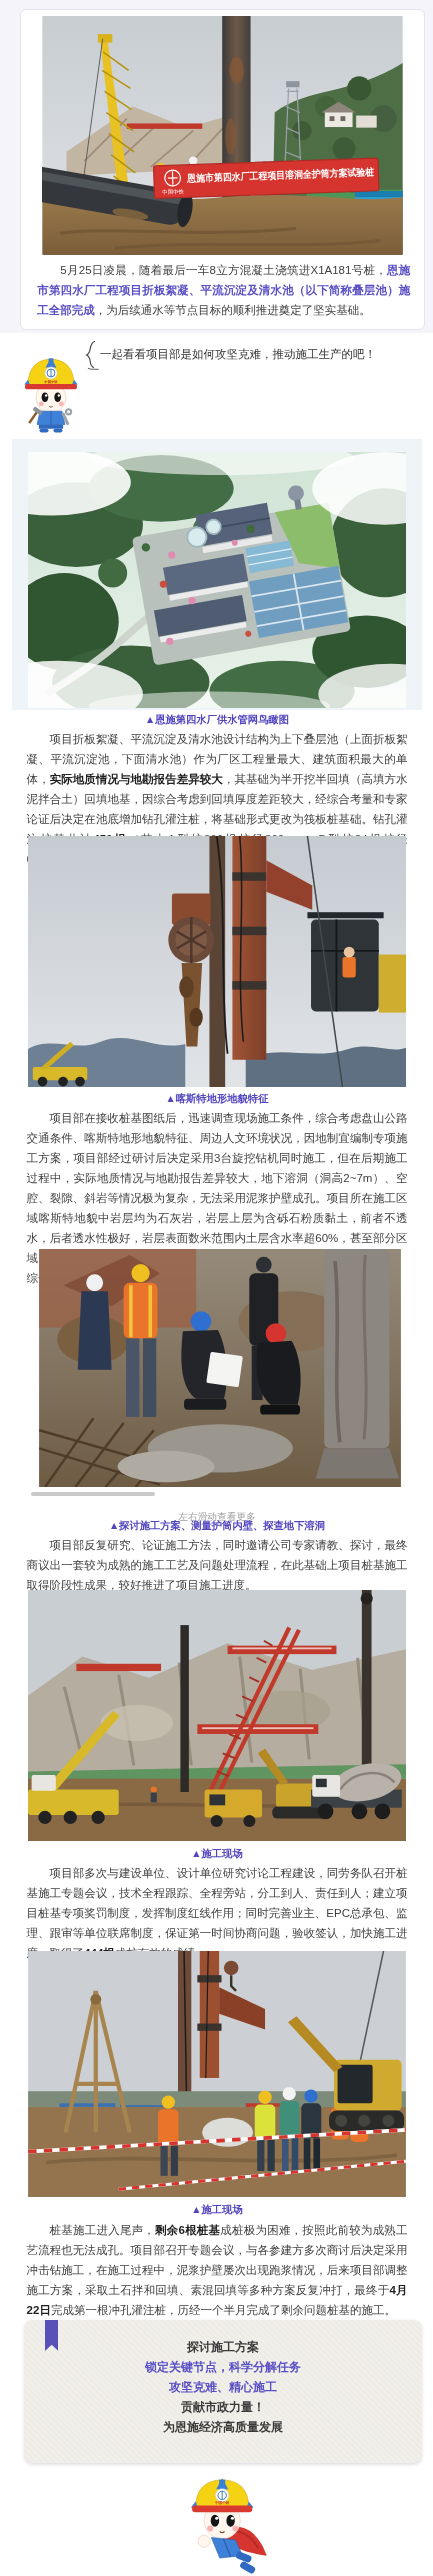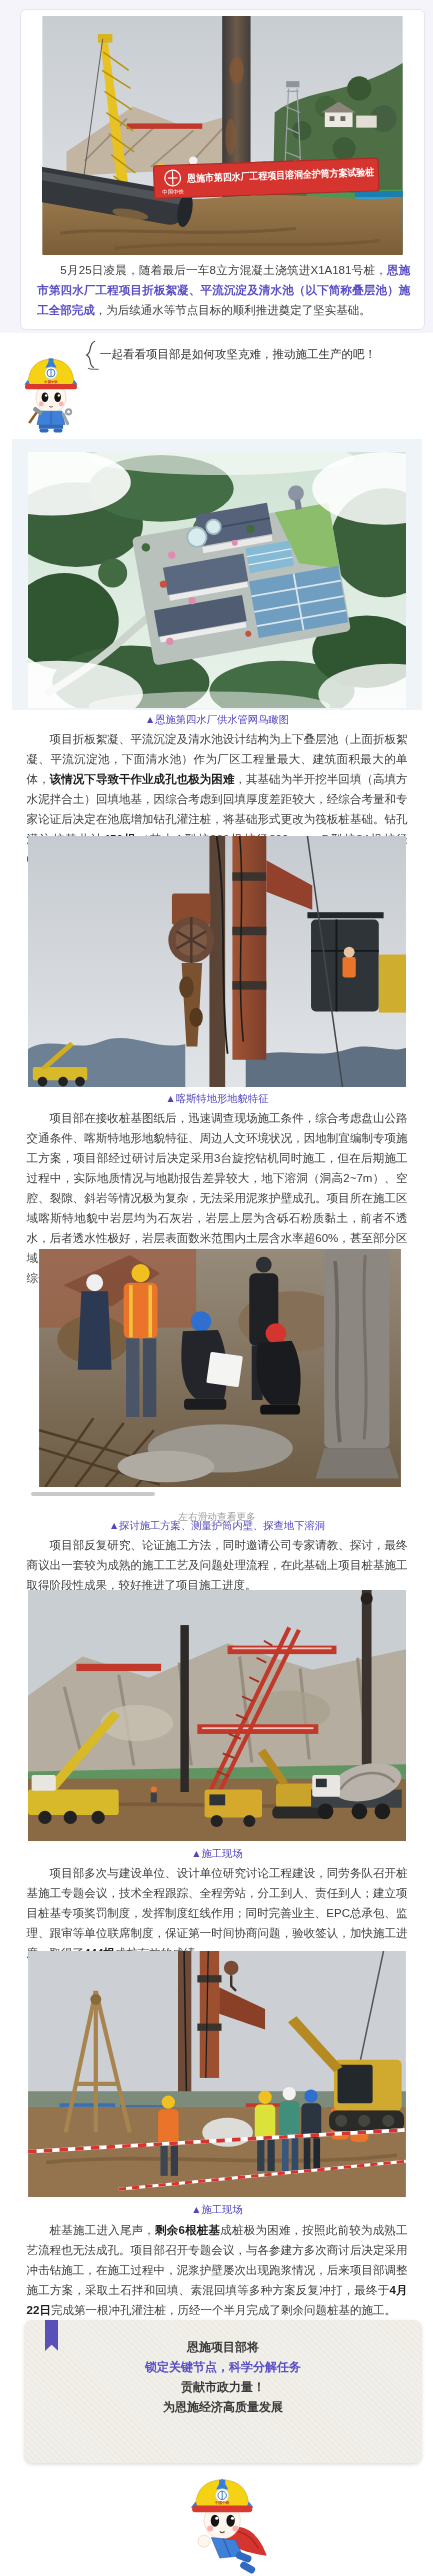--- a/index.html
+++ b/index.html
@@ -17,21 +17,21 @@
   .seg-hl{color:#5a50c5;font-weight:bold;}
   .seg-b{color:#1f1f1f;font-weight:bold;}
   
   #mascot-top{left:23px;top:353px;width:56px;height:80px;}
   #speech-brace{left:83px;top:340px;width:15.7px;height:30px;}
   #mascot-speech{left:100px;top:346px;width:320px;font-size:11.5px;line-height:17px;
                  font-weight:normal;color:#333;}
   
   #aerial-band{left:12px;top:439px;width:410px;height:271px;background:#eef4f8;}
   #aerial-photo{left:28px;top:452px;width:378px;height:256px;overflow:hidden;}
-  .caption{left:0;top:0;width:434px;text-align:center;font-size:10.3px;font-weight:normal;color:#5246bf;}
+  .caption{left:0;top:0;width:434px;text-align:center;font-size:10.3px;font-weight:bold;color:#5246bf;}
   .para{left:26.6px;width:381px;font-size:11.5px;line-height:20px;text-align:justify;text-indent:2em;}
   .photo{overflow:hidden;}
   #gallery-thumb{left:31px;top:1492px;width:124px;height:4.2px;background:#c9c9c9;border-radius:2.4px;}
   #gallery-hint{left:0;top:1503px;width:434px;text-align:center;font-size:9.7px;color:#9e9e9e;margin-top:8px;}
   
   #closing-card{left:24px;top:2320px;width:398px;height:143px;background:#f1efe9;border-radius:8.5px;
     box-shadow:0 1.2px 3.6px rgba(0,0,0,0.12);
     background-image:repeating-linear-gradient(45deg,rgba(180,175,160,0.06) 0 1.8px,rgba(255,255,255,0) 1.8px 4.2px);}
   #ribbon{left:45px;top:2320px;width:13.3px;height:31px;background:#5a51b8;
           clip-path:polygon(0 0,100% 0,100% 100%,50% 80%,0 100%);}
@@ -281,21 +281,21 @@
         <ellipse cx="590" cy="60" rx="120" ry="60" opacity="0.85"></ellipse>
         <ellipse cx="50" cy="400" rx="140" ry="55" opacity="0.85"></ellipse>
         <ellipse cx="600" cy="400" rx="120" ry="50" opacity="0.8"></ellipse>
         <ellipse cx="320" cy="10" rx="220" ry="28" opacity="0.6"></ellipse>
         <ellipse cx="300" cy="420" rx="200" ry="24" opacity="0.5"></ellipse>
       </g>
     </svg>
   </div>
   <div class="abs caption" style="top:713px">▲恩施第四水厂供水管网鸟瞰图</div>
 
-  <div class="abs para" style="top:729px"><span class="seg-n">项目折板絮凝、平流沉淀及清水池设计结构为上下叠层池（上面折板絮凝、平流沉淀池，下面清水池）作为厂区工程量最大、建筑面积最大的单体，</span><span class="seg-b">该情况下导致干作业成孔也极为困难</span><span class="seg-n">，其基础为半开挖半回填（高填方水泥拌合土）回填地基，因综合考虑到回填厚度差距较大，经综合考量和专家论证后决定在池底增加钻孔灌注桩，将基础形式更改为筏板桩基础。钻孔灌注桩基共计</span><span class="seg-b">450根</span><span class="seg-n">（其中A型桩366根桩径800mm，B型桩84根桩径600mm）。</span></div>
+  <div class="abs para" style="top:729px"><span class="seg-n">项目折板絮凝、平流沉淀及清水池设计结构为上下叠层池（上面折板絮凝、平流沉淀池，下面清水池）作为厂区工程量最大、建筑面积最大的单体，</span><span class="seg-b">实际地质情况与地勘报告差异较大</span><span class="seg-n">，其基础为半开挖半回填（高填方水泥拌合土）回填地基，因综合考虑到回填厚度差距较大，经综合考量和专家论证后决定在池底增加钻孔灌注桩，将基础形式更改为筏板桩基础。钻孔灌注桩基共计</span><span class="seg-b">450根</span><span class="seg-n">（其中A型桩366根桩径800mm，B型桩84根桩径600mm）。</span></div>
 
   <div class="abs photo" style="left:28px;top:836px;width:378px;height:251px">
     <svg width="378" height="251" viewBox="0 0 625 415">
       <defs>
         <linearGradient id="r-sky" x1="0" y1="0" x2="0" y2="1">
           <stop offset="0" stop-color="#c6cbd1"></stop>
             <stop offset="1" stop-color="#e1e4e7"></stop>
         </linearGradient>
         <linearGradient id="r-rust" x1="0" y1="0" x2="1" y2="0">
           <stop offset="0" stop-color="#a15434"></stop>
@@ -574,22 +574,23 @@
       </g>
     </svg>
   </div>
   <div class="abs caption" style="top:2203px">▲施工现场</div>
 
   <div class="abs para" style="top:2220px"><span class="seg-n">桩基施工进入尾声，</span><span class="seg-b">剩余6根桩基</span><span class="seg-n">成桩极为困难，按照此前较为成熟工艺流程也无法成孔。项目部召开专题会议，与各参建方多次商讨后决定采用冲击钻施工，在施工过程中，泥浆护壁屡次出现跑浆情况，后来项目部调整施工方案，采取土石拌和回填、素混回填等多种方案反复冲打，最终于</span><span class="seg-b">4月22日</span><span class="seg-n">完成第一根冲孔灌注桩，历经一个半月完成了剩余问题桩基的施工。</span></div>
 
   <div class="abs" id="closing-card"></div>
   <div class="abs" id="ribbon"></div>
   <div class="abs" id="closing-lines">
-    <div class="closing-line cl-dark">恩施项目部将</div>
+    <div class="closing-line cl-dark">探讨施工方案</div>
     <div class="closing-line cl-purple">锁定关键节点，科学分解任务</div>
+    <div class="closing-line cl-purple">攻坚克难、精心施工</div>
     <div class="closing-line cl-dark">贡献市政力量！</div>
     <div class="closing-line cl-dark">为恩施经济高质量发展</div>
   </div>
 
   <div class="abs" id="mascot-bottom">
     <svg width="94" height="97" viewBox="0 0 156 160">
 
       <path d="M74,84 C112,74 132,98 144,130 C116,126 92,120 72,104 Z" fill="#d6352f"></path>
       <path d="M80,90 C106,86 120,100 130,118" stroke="#b02a25" stroke-width="3" fill="none"></path>
 

